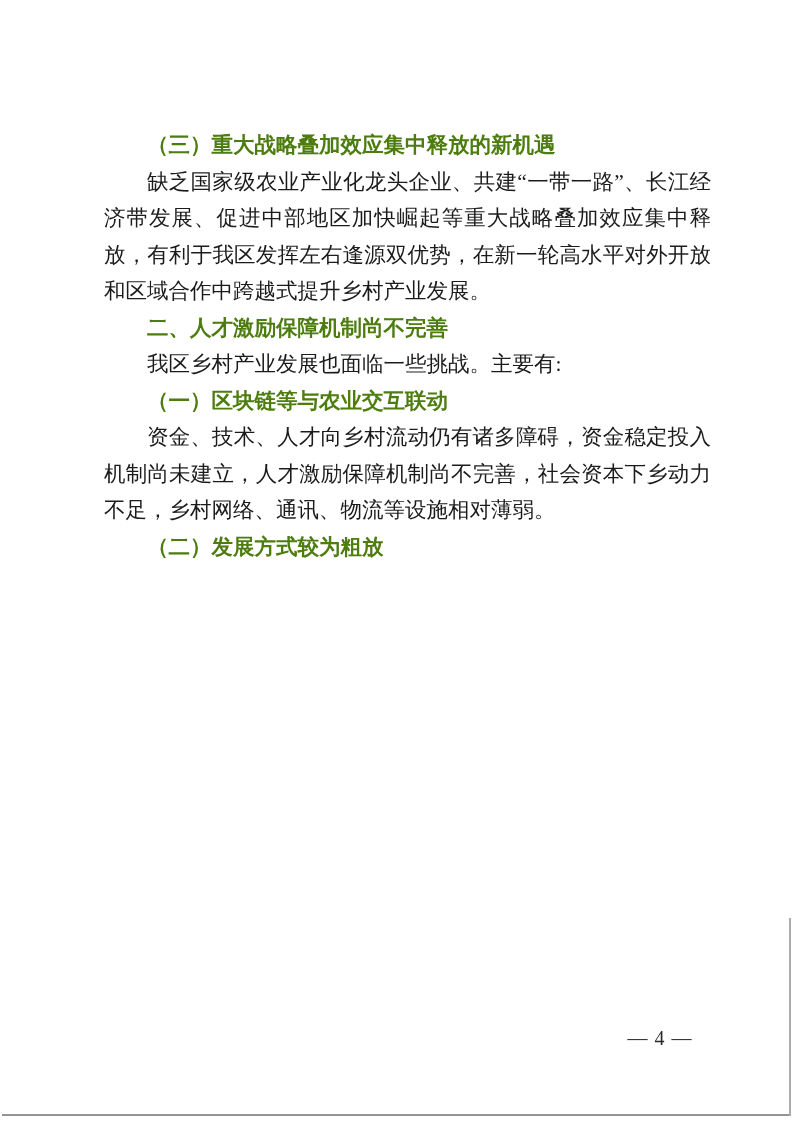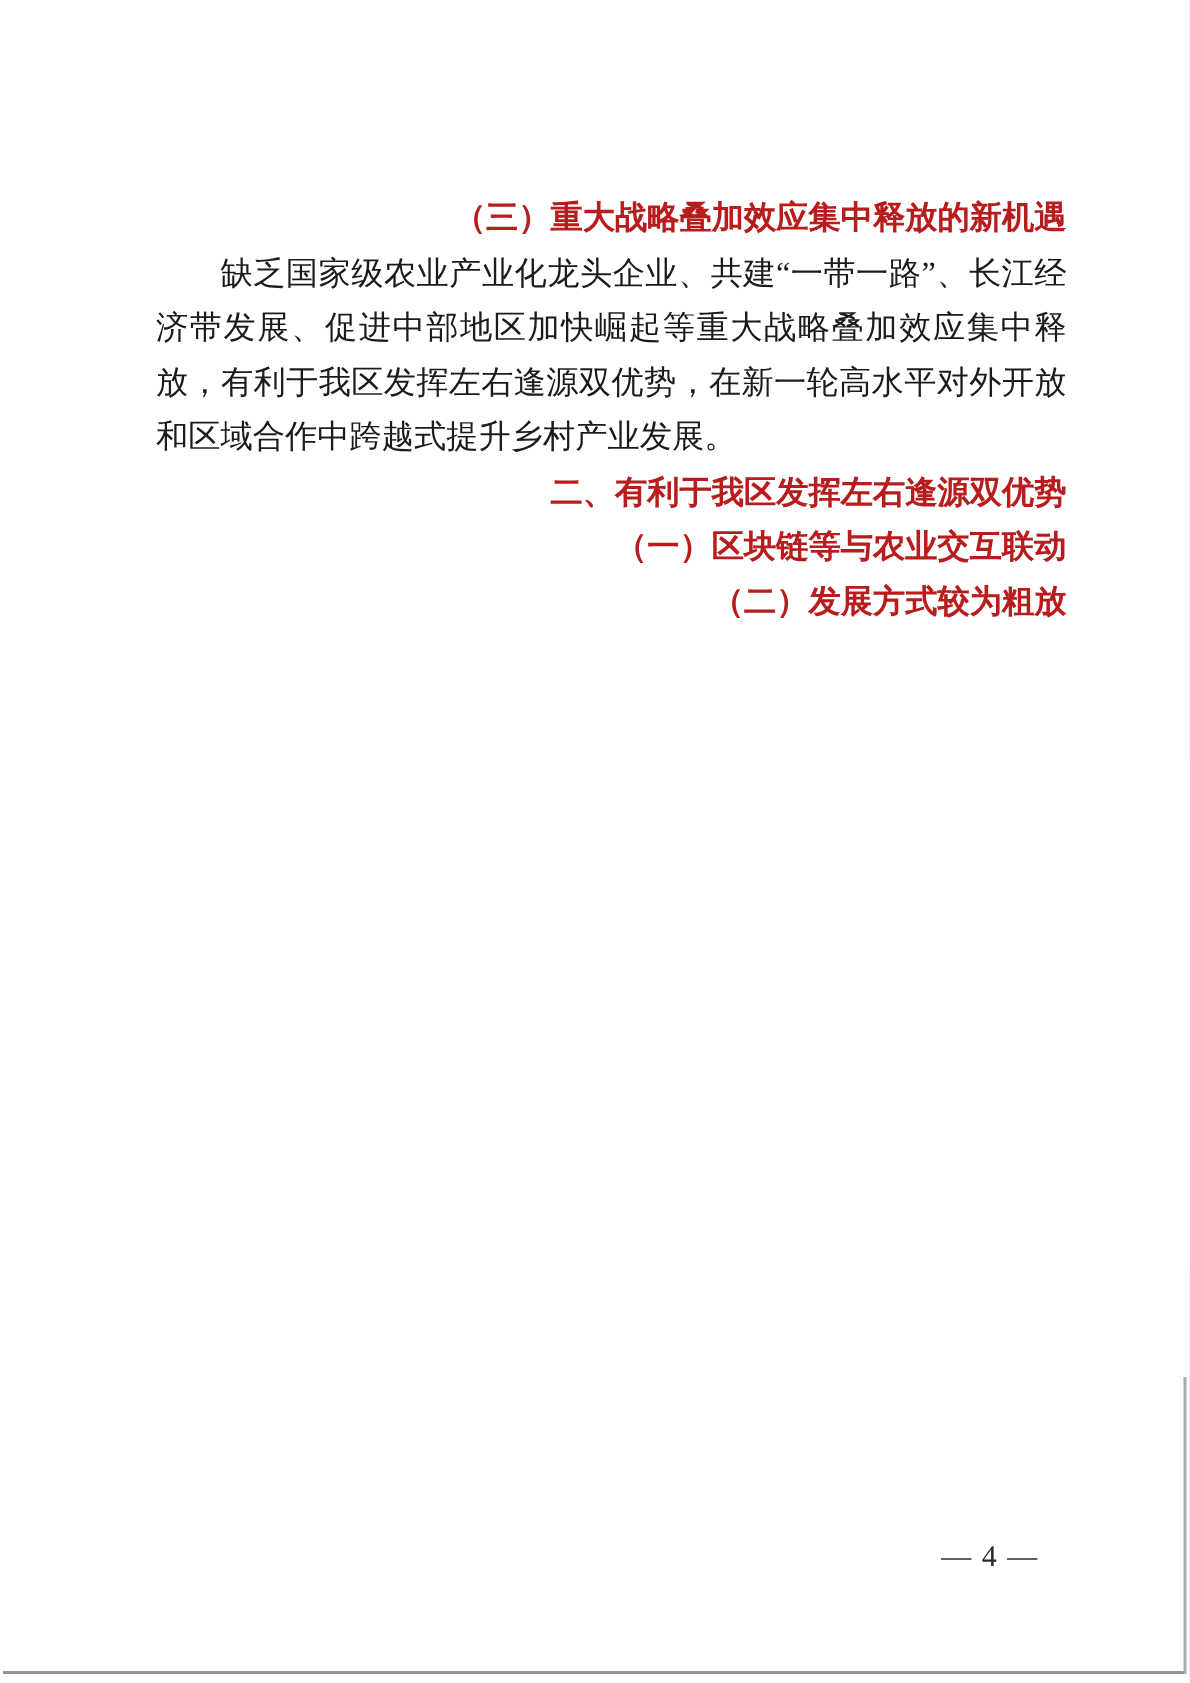--- a/index.html
+++ b/index.html
@@ -27,22 +27,22 @@
     margin: 0;
     padding: 0;
     text-indent: 2em;
     font-size: 21.5px;
     line-height: 36.55px;
     font-weight: normal;
   }
   .content h3.sub-heading,
   .content h3.level1-heading {
     font-weight: 700;
-    color: #b91c1c;
-    text-align: right;
+    color: #4d7c0f;
+    text-align: left;
   }
   .page-number {
     position: absolute;
     top: 1026px;
     left: 622px;
     width: 76px;
     font-size: 20px;
     line-height: 24px;
     letter-spacing: 1px;
     color: #2a2a2a;
@@ -67,22 +67,24 @@
   }
 </style>
 </head>
 <body>
 
 <div class="page">
 
   <div class="content">
     <h3 class="sub-heading">（三）重大战略叠加效应集中释放的新机遇</h3>
     <p class="paragraph">缺乏国家级农业产业化龙头企业、共建“一带一路”、长江经济带发展、促进中部地区加快崛起等重大战略叠加效应集中释放，有利于我区发挥左右逢源双优势，在新一轮高水平对外开放和区域合作中跨越式提升乡村产业发展。</p>
-    <h3 class="level1-heading">二、有利于我区发挥左右逢源双优势</h3>
+    <h3 class="level1-heading">二、人才激励保障机制尚不完善</h3>
+    <p class="paragraph">我区乡村产业发展也面临一些挑战。主要有:</p>
     <h3 class="sub-heading">（一）区块链等与农业交互联动</h3>
+    <p class="paragraph">资金、技术、人才向乡村流动仍有诸多障碍，资金稳定投入机制尚未建立，人才激励保障机制尚不完善，社会资本下乡动力不足，乡村网络、通讯、物流等设施相对薄弱。</p>
     <h3 class="sub-heading">（二）发展方式较为粗放</h3>
   </div>
 
   <div class="page-number">— 4 —</div>
 
   <div class="scan-edge-bottom"></div>
   <div class="scan-edge-right"></div>
 
 </div>
 

